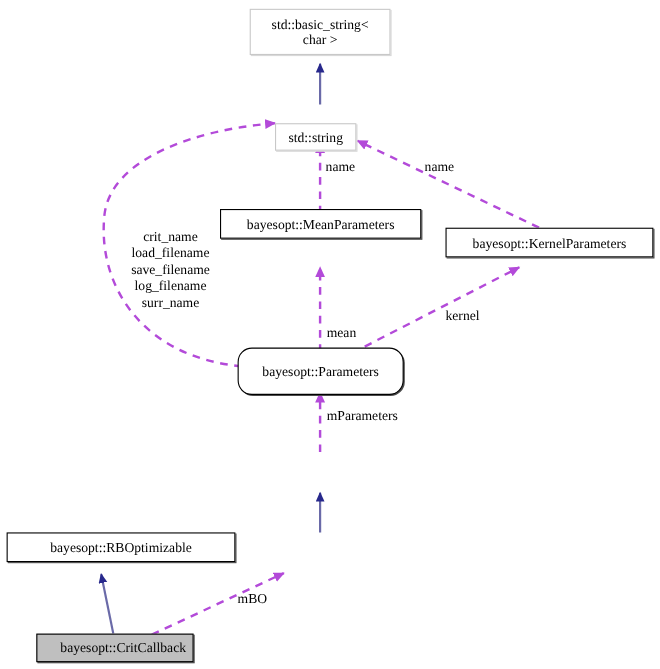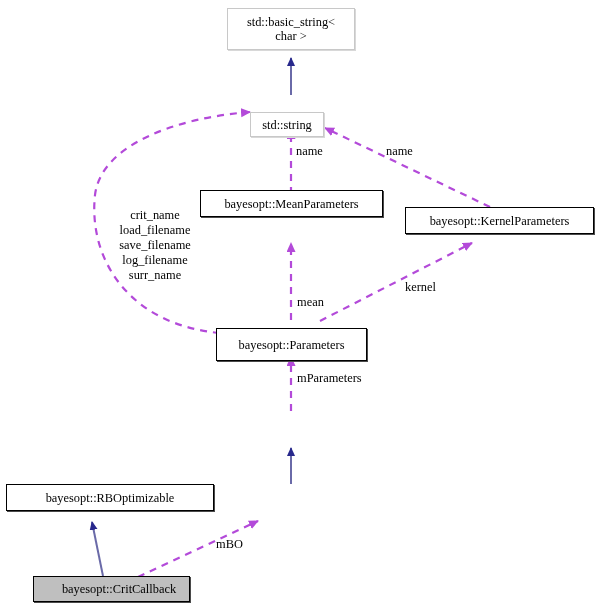--- a/index.html
+++ b/index.html
@@ -86,31 +86,31 @@
   </div>
 
   <div class="node internal" style="left:200px;top:190px;width:183px;height:27px;">
     <span>bayesopt::MeanParameters</span>
   </div>
 
   <div class="node internal" style="left:405px;top:207px;width:189px;height:27px;">
     <span>bayesopt::KernelParameters</span>
   </div>
 
-  <div class="node internal" style="left:216px;top:328px;width:151px;height:33px;">
+  <div class="node internal" style="left:216px;top:316px;width:151px;height:43px;border-radius:13px;">
     <span>bayesopt::Parameters</span>
   </div>
 
 
   <div class="node internal" style="left:6px;top:484px;width:208px;height:27px;">
     <span>bayesopt::RBOptimizable</span>
   </div>
 
 
-  <div class="node highlight" style="left:33px;top:576px;width:157px;height:26px;padding-left:15px;">
+  <div class="node highlight" style="left:33px;top:576px;width:143px;height:26px;padding-left:15px;">
     <span>bayesopt::CritCallback</span>
   </div>
 
   <div class="edge-label" style="left:296px;top:144px;">name</div>
 
   <div class="edge-label" style="left:386px;top:144px;">name</div>
 
   <div class="edge-label multi" style="left:107px;top:184px;width:96px;text-align:center;">
     <div>crit_name</div>
     <div>load_filename</div>

